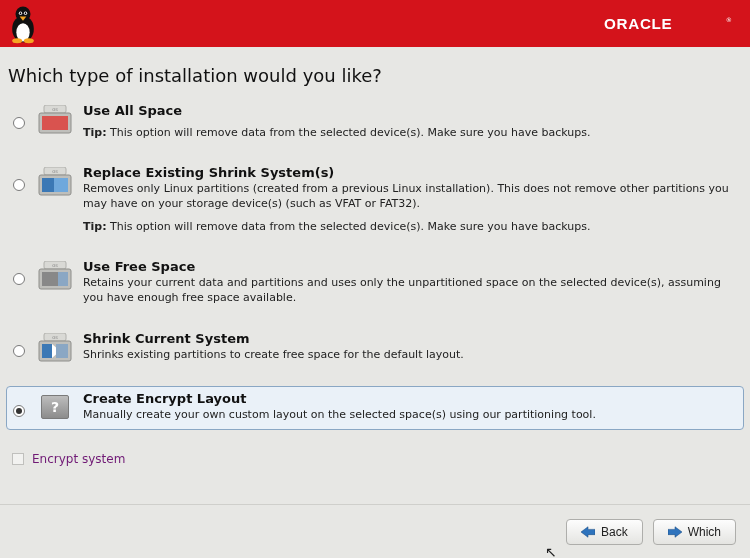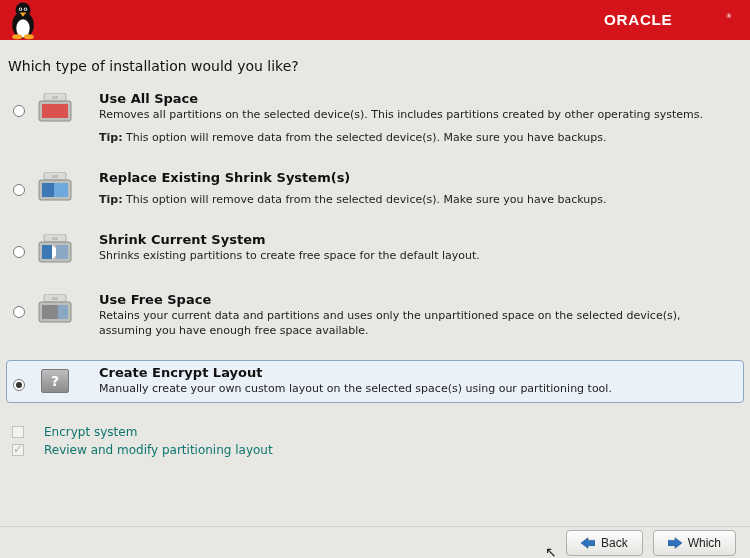--- a/index.html
+++ b/index.html
@@ -1,39 +1,39 @@
 <!DOCTYPE html>
 <html><head>
 <meta charset="utf-8">
 <style>
   * { box-sizing: border-box; margin: 0; padding: 0; }
   html, body { width: 750px; height: 558px; font-family: "DejaVu Sans", "Liberation Sans", Arial, sans-serif; background: #e7e7e4; color: #222; overflow: hidden; }
-  .banner { height: 40px; background: #d4131b; display: flex; align-items: center; justify-content: space-between; padding: 0 14px 0 6px; }
+  .banner { height: 47px; background: #d4131b; display: flex; align-items: center; justify-content: space-between; padding: 0 14px 0 6px; }
   .penguin { width: 34px; height: 40px; }
   .ora-logo { height: 18px; }
   .content { padding: 18px 6px 0 6px; }
-  .question { font-size: 14px; margin: 0 0 12px 2px; color: #111; }
+  .question { font-size: 18px; margin: 0 0 12px 2px; color: #111; }
   .options { display: flex; flex-direction: column; gap: 14px; }
   .opt { display: flex; align-items: flex-start; gap: 8px; padding: 4px 8px 6px 4px; border: 1px solid transparent; border-radius: 3px; }
   .opt.selected { background: #eaf1f8; border: 1px solid #8aa7c4; border-radius: 4px; }
   .radio-col { width: 16px; display: flex; justify-content: center; padding-top: 14px; }
   .radio { width: 12px; height: 12px; border: 1px solid #7a7a7a; border-radius: 50%; background: #fff; display: flex; align-items: center; justify-content: center; }
   .radio.on::after { content: ""; width: 6px; height: 6px; border-radius: 50%; background: #333; display: block; }
   .icon-col { width: 40px; display: flex; justify-content: center; align-items: flex-start; padding-top: 2px; }
   .hdd-icon { width: 36px; height: 32px; }
-  .text-col { flex: 1; margin-left: 16px; }
+  .text-col { flex: 1; }
   .opt-title { font-weight: bold; font-size: 13px; color: #111; margin-bottom: 2px; }
   .opt-desc { font-size: 11px; color: #222; line-height: 1.35; }
   .opt-tip { font-size: 11px; color: #222; margin-top: 8px; }
   .opt-tip b { font-weight: bold; }
   .checks { margin: 22px 0 0 6px; }
-  .chk-row { display: flex; align-items: center; gap: 20px; font-size: 12px; color: #0f766e; margin-bottom: 4px; }
+  .chk-row { display: flex; align-items: center; gap: 8px; font-size: 12px; color: #701a75; margin-bottom: 4px; }
   .chk { width: 12px; height: 12px; border: 1px solid #c0c0bd; background: #f2f2f0; position: relative; }
   .chk.checked::after { content: "✓"; position: absolute; top: -3px; left: 0; font-size: 12px; color: #b5b5b2; }
-  .footer { position: absolute; bottom: 0; left: 0; right: 0; height: 32px; border-top: 1px solid #cfcfcb; display: flex; justify-content: flex-end; align-items: center; gap: 10px; padding-right: 14px; background: #e7e7e4; }
+  .footer { position: absolute; bottom: 0; left: 0; right: 0; height: 54px; border-top: 1px solid #cfcfcb; display: flex; justify-content: flex-end; align-items: center; gap: 10px; padding-right: 14px; background: #e7e7e4; }
   .btn { height: 26px; padding: 0 14px; border: 1px solid #aeaeab; border-radius: 4px; background: linear-gradient(#fdfdfd, #e4e4e1); font-size: 12px; color: #222; display: flex; align-items: center; gap: 6px; cursor: pointer; }
   .arrow { width: 14px; height: 12px; }
   .cursor { position: absolute; left: 545px; top: 544px; font-size: 14px; pointer-events:none; }
   .qmark-box { width:28px; height:24px; background:linear-gradient(#bdbdbd,#8c8c8c); border:1px solid #7a7a7a; border-radius:2px; display:flex; align-items:center; justify-content:center; color:#fff; font-weight:bold; font-size:14px; margin-top:2px;}
 </style>
 </head>
 <body>
 
 <div class="banner">
   <svg class="penguin" viewBox="0 0 40 48">
@@ -65,40 +65,58 @@
         <div class="icon-col">
           <svg class="hdd-icon" viewBox="0 0 36 32">
             <rect x="7" y="0" width="22" height="8" rx="2" fill="#d9d9d5" stroke="#b0b0ac"></rect>
             <text x="18" y="6" font-size="5" text-anchor="middle" fill="#888">os</text>
             <rect x="2" y="8" width="32" height="20" rx="2" fill="#bfbfbb" stroke="#8e8e8a"></rect>
             <rect x="5" y="11" width="26" height="14" fill="#d9534f"></rect>
           </svg>
         </div>
         <div class="text-col">
           <div class="opt-title">Use All Space</div>
-          <div class="opt-desc">Removes all partitions on the selected device(s).  This includes partitions created by other operating systems.</div>
           <div class="opt-tip"><b>Tip:</b> This option will remove data from the selected device(s).  Make sure you have backups.</div>
         </div>
       </div>
       <div class="opt">
         <div class="radio-col">
           <div class="radio"></div>
         </div>
         <div class="icon-col">
           <svg class="hdd-icon" viewBox="0 0 36 32">
             <rect x="7" y="0" width="22" height="8" rx="2" fill="#d9d9d5" stroke="#b0b0ac"></rect>
             <text x="18" y="6" font-size="5" text-anchor="middle" fill="#888">os</text>
             <rect x="2" y="8" width="32" height="20" rx="2" fill="#bfbfbb" stroke="#8e8e8a"></rect>
             <rect x="5" y="11" width="12" height="14" fill="#3b78b5"></rect>
             <rect x="17" y="11" width="14" height="14" fill="#6fa8dc"></rect>
           </svg>
         </div>
         <div class="text-col">
           <div class="opt-title">Replace Existing Shrink System(s)</div>
+          <div class="opt-desc">Removes only Linux partitions (created from a previous Linux installation).  This does not remove other partitions you may have on your storage device(s) (such as VFAT or FAT32).</div>
           <div class="opt-tip"><b>Tip:</b> This option will remove data from the selected device(s).  Make sure you have backups.</div>
+        </div>
+      </div>
+      <div class="opt">
+        <div class="radio-col">
+          <div class="radio"></div>
+        </div>
+        <div class="icon-col">
+          <svg class="hdd-icon" viewBox="0 0 36 32">
+            <rect x="7" y="0" width="22" height="8" rx="2" fill="#d9d9d5" stroke="#b0b0ac"></rect>
+            <text x="18" y="6" font-size="5" text-anchor="middle" fill="#888">os</text>
+            <rect x="2" y="8" width="32" height="20" rx="2" fill="#bfbfbb" stroke="#8e8e8a"></rect>
+            <rect x="5" y="11" width="16" height="14" fill="#888"></rect>
+            <rect x="21" y="11" width="10" height="14" fill="#8aa7c4"></rect>
+          </svg>
+        </div>
+        <div class="text-col">
+          <div class="opt-title">Use Free Space</div>
+          <div class="opt-desc">Retains your current data and partitions and uses only the unpartitioned space on the selected device(s), assuming you have enough free space available.</div>
         </div>
       </div>
       <div class="opt">
         <div class="radio-col">
           <div class="radio"></div>
         </div>
         <div class="icon-col">
           <svg class="hdd-icon" viewBox="0 0 36 32">
             <rect x="7" y="0" width="22" height="8" rx="2" fill="#d9d9d5" stroke="#b0b0ac"></rect>
             <text x="18" y="6" font-size="5" text-anchor="middle" fill="#888">os</text>
@@ -106,60 +124,38 @@
             <rect x="5" y="11" width="10" height="14" fill="#3b78b5"></rect>
             <polygon points="15,11 23,18 15,25" fill="#fff"></polygon>
             <rect x="19" y="11" width="12" height="14" fill="#8aa7c4"></rect>
           </svg>
         </div>
         <div class="text-col">
           <div class="opt-title">Shrink Current System</div>
           <div class="opt-desc">Shrinks existing partitions to create free space for the default layout.</div>
         </div>
       </div>
-      <div class="opt">
-        <div class="radio-col">
-          <div class="radio"></div>
-        </div>
-        <div class="icon-col">
-          <svg class="hdd-icon" viewBox="0 0 36 32">
-            <rect x="7" y="0" width="22" height="8" rx="2" fill="#d9d9d5" stroke="#b0b0ac"></rect>
-            <text x="18" y="6" font-size="5" text-anchor="middle" fill="#888">os</text>
-            <rect x="2" y="8" width="32" height="20" rx="2" fill="#bfbfbb" stroke="#8e8e8a"></rect>
-            <rect x="5" y="11" width="16" height="14" fill="#888"></rect>
-            <rect x="21" y="11" width="10" height="14" fill="#8aa7c4"></rect>
-          </svg>
-        </div>
-        <div class="text-col">
-          <div class="opt-title">Use Free Space</div>
-          <div class="opt-desc">Retains your current data and partitions and uses only the unpartitioned space on the selected device(s), assuming you have enough free space available.</div>
-        </div>
-      </div>
       <div class="opt selected">
         <div class="radio-col">
           <div class="radio on"></div>
         </div>
         <div class="icon-col">
           <div class="qmark-box">?</div>
         </div>
         <div class="text-col">
           <div class="opt-title">Create Encrypt Layout</div>
           <div class="opt-desc">Manually create your own custom layout on the selected space(s) using our partitioning tool.</div>
         </div>
       </div>
     </div>
 
   <div class="checks">
     <div class="chk-row">
       <div id="chk-encrypt" class="chk"></div>
       <span>Encrypt system</span>
-    </div>
-    <div class="chk-row">
-      <div id="chk-review" class="chk checked"></div>
-      <span>Review and modify partitioning layout</span>
     </div>
   </div>
 </div>
 
 <div class="footer">
   <button class="btn">
     <svg class="arrow" viewBox="0 0 16 12">
       <polygon points="8,0 8,3 16,3 16,9 8,9 8,12 0,6" fill="#2e73bd" stroke="#17497f" stroke-width="0.6"></polygon>
     </svg>
     <span>Back</span>

